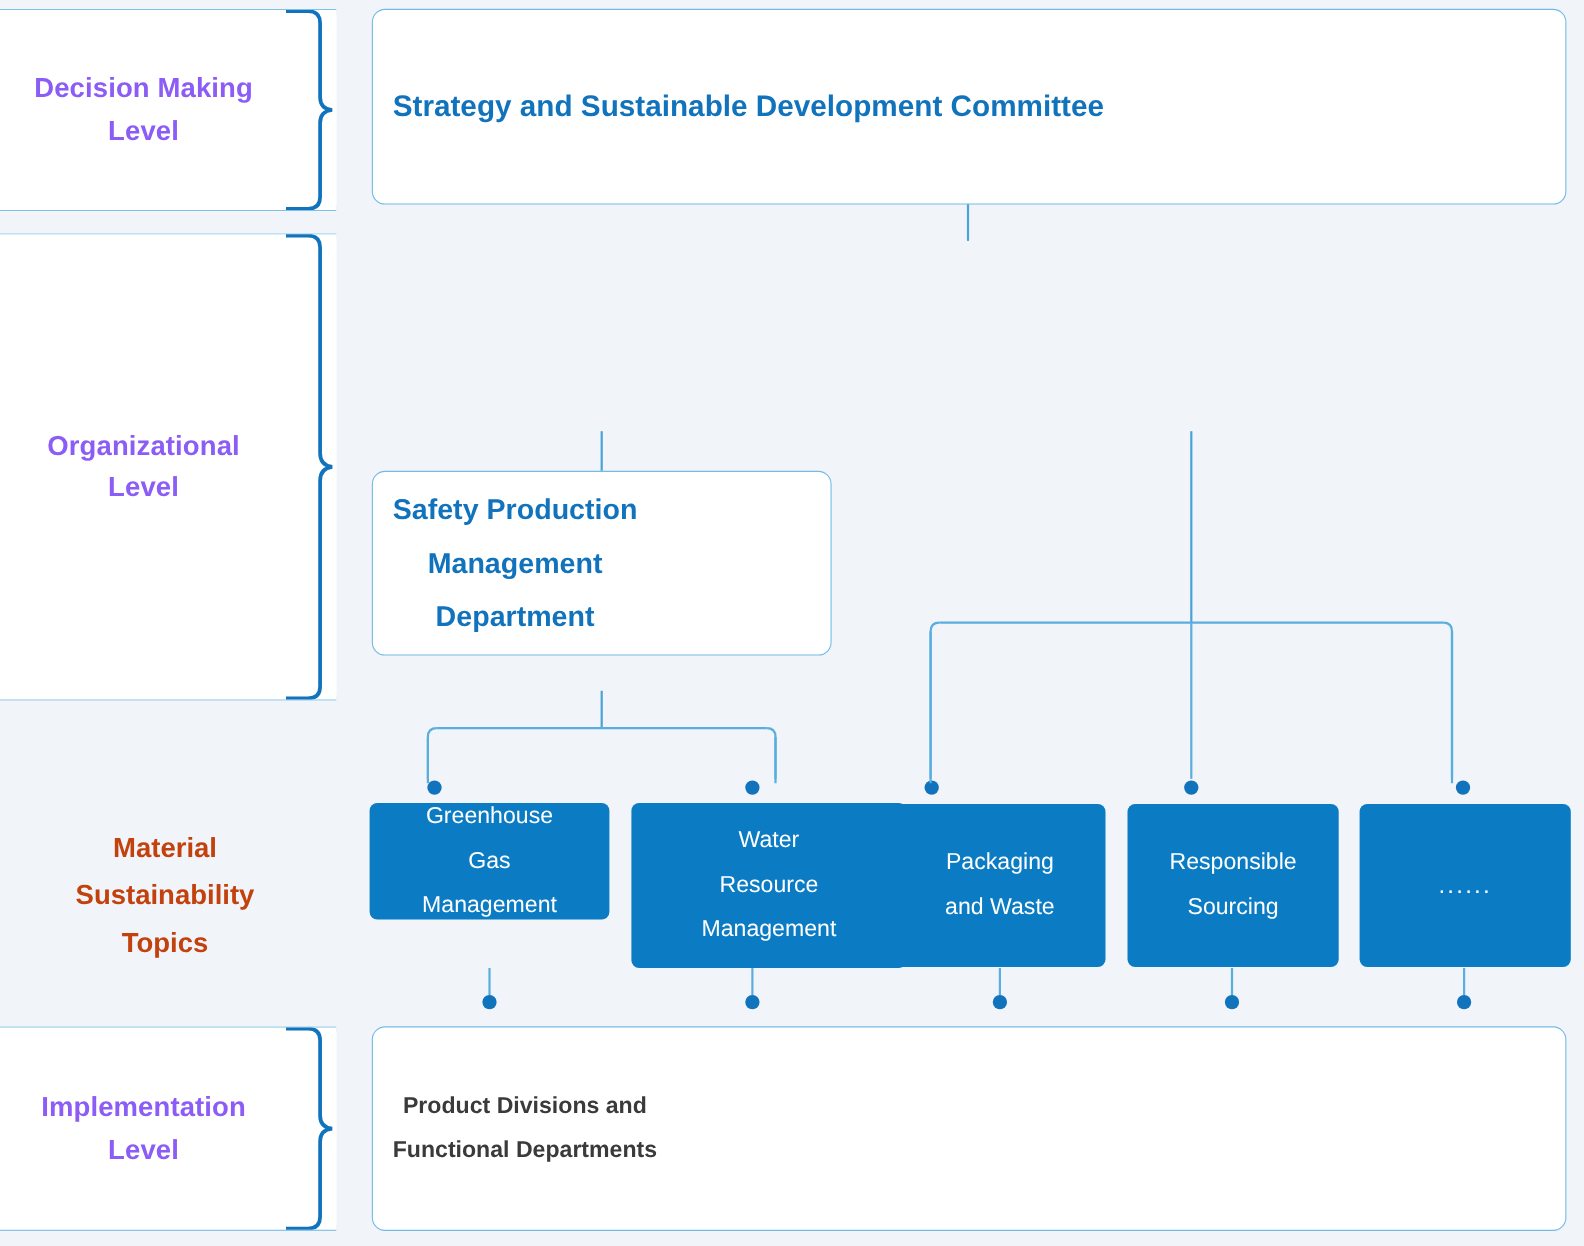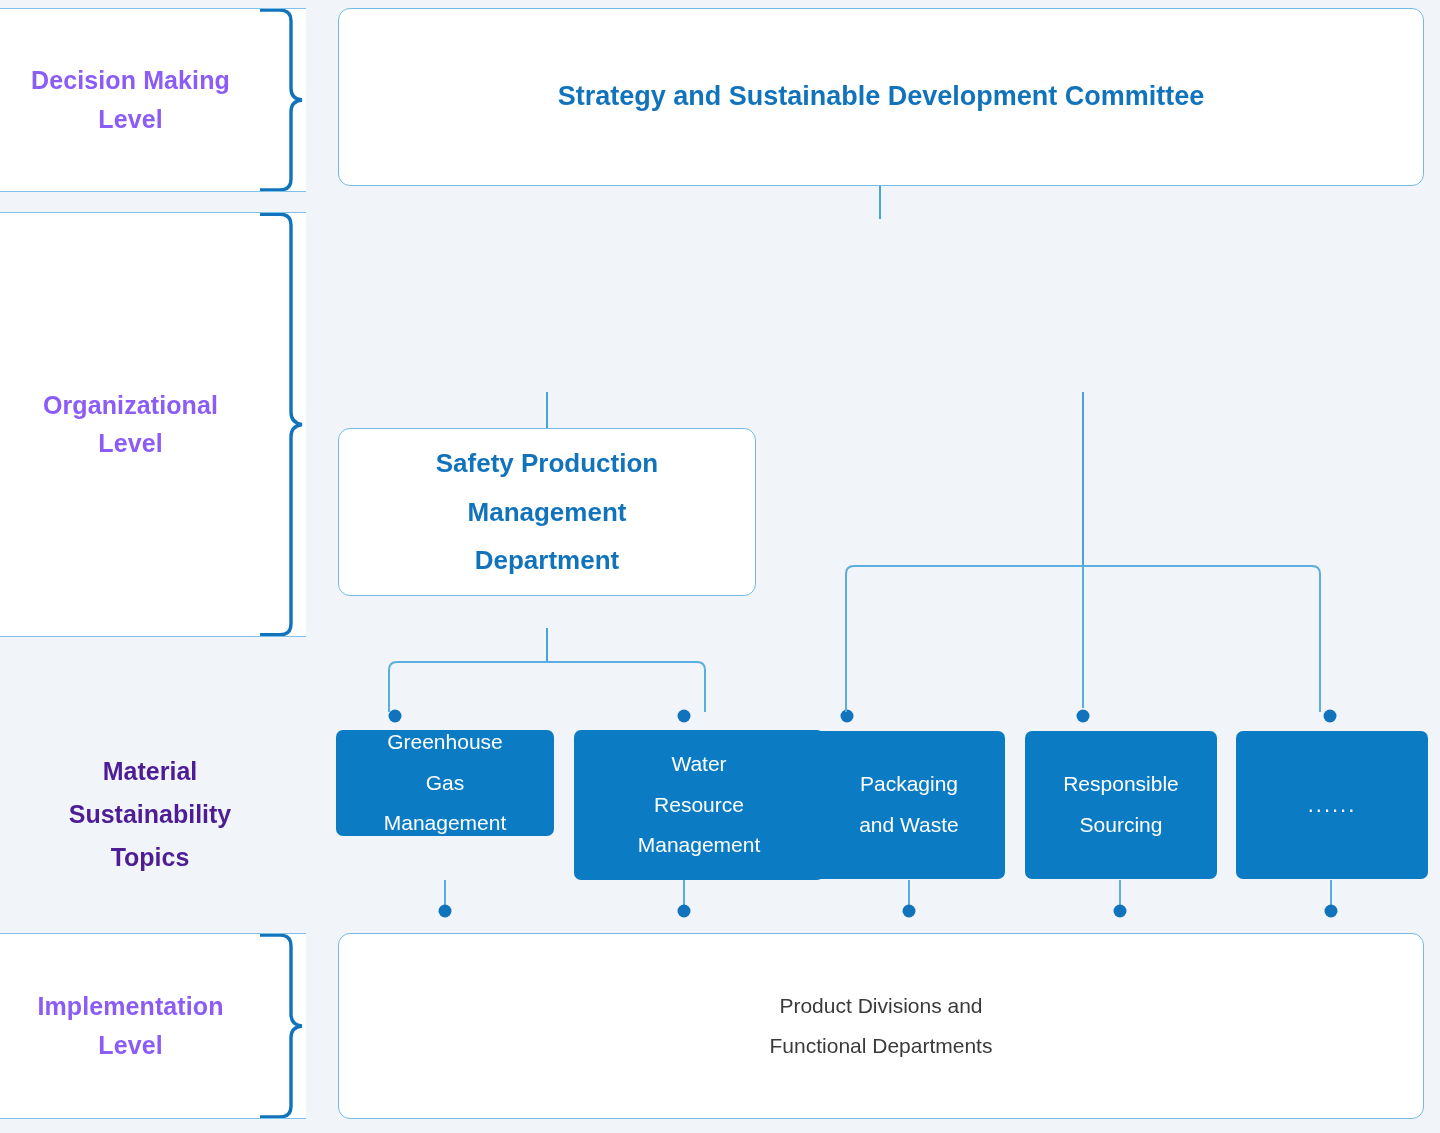--- a/index.html
+++ b/index.html
@@ -41,34 +41,34 @@
     pointer-events:none;
   }
 
   
   .node{
     position:absolute;
     background:#ffffff;
     border:1.5px solid #74bbe4;
     border-radius:12px;
     box-sizing:border-box;
-    display:flex;align-items:center;justify-content:center;
+    display:flex;align-items:center;
     text-align:center;
   }
   .node .txt{
     color:#1273bd;
     font-size:27px;
     font-weight:600;
     line-height:1.52;
     padding:0 18px;
   }
   .node.dark .txt{
     color:#3a3a3a;
     font-size:21px;
-    font-weight:400;
+    font-weight:700;
     line-height:1.9;
   }
   .node.dept .txt{font-size:26px;line-height:1.86;}
 
   
   .chip{
     position:absolute;
     background:#0b7cc4;
     border-radius:7px;
     box-sizing:border-box;
@@ -90,21 +90,21 @@
     pointer-events:none;
   }
   .wire{fill:none;stroke:#4aa3d6;stroke-width:2;}
   .wire-thin{fill:none;stroke:#5aaedd;stroke-width:2;}
   .dot{fill:#1273bd;}
 
   
   .topics-label{
     position:absolute;
     text-align:center;
-    color:#4c1d95;
+    color:#c2410c;
     font-weight:bold;
     font-size:25px;
     line-height:1.72;
   }
 </style>
 </head>
 <body>
 
 <div id="stage">
 

